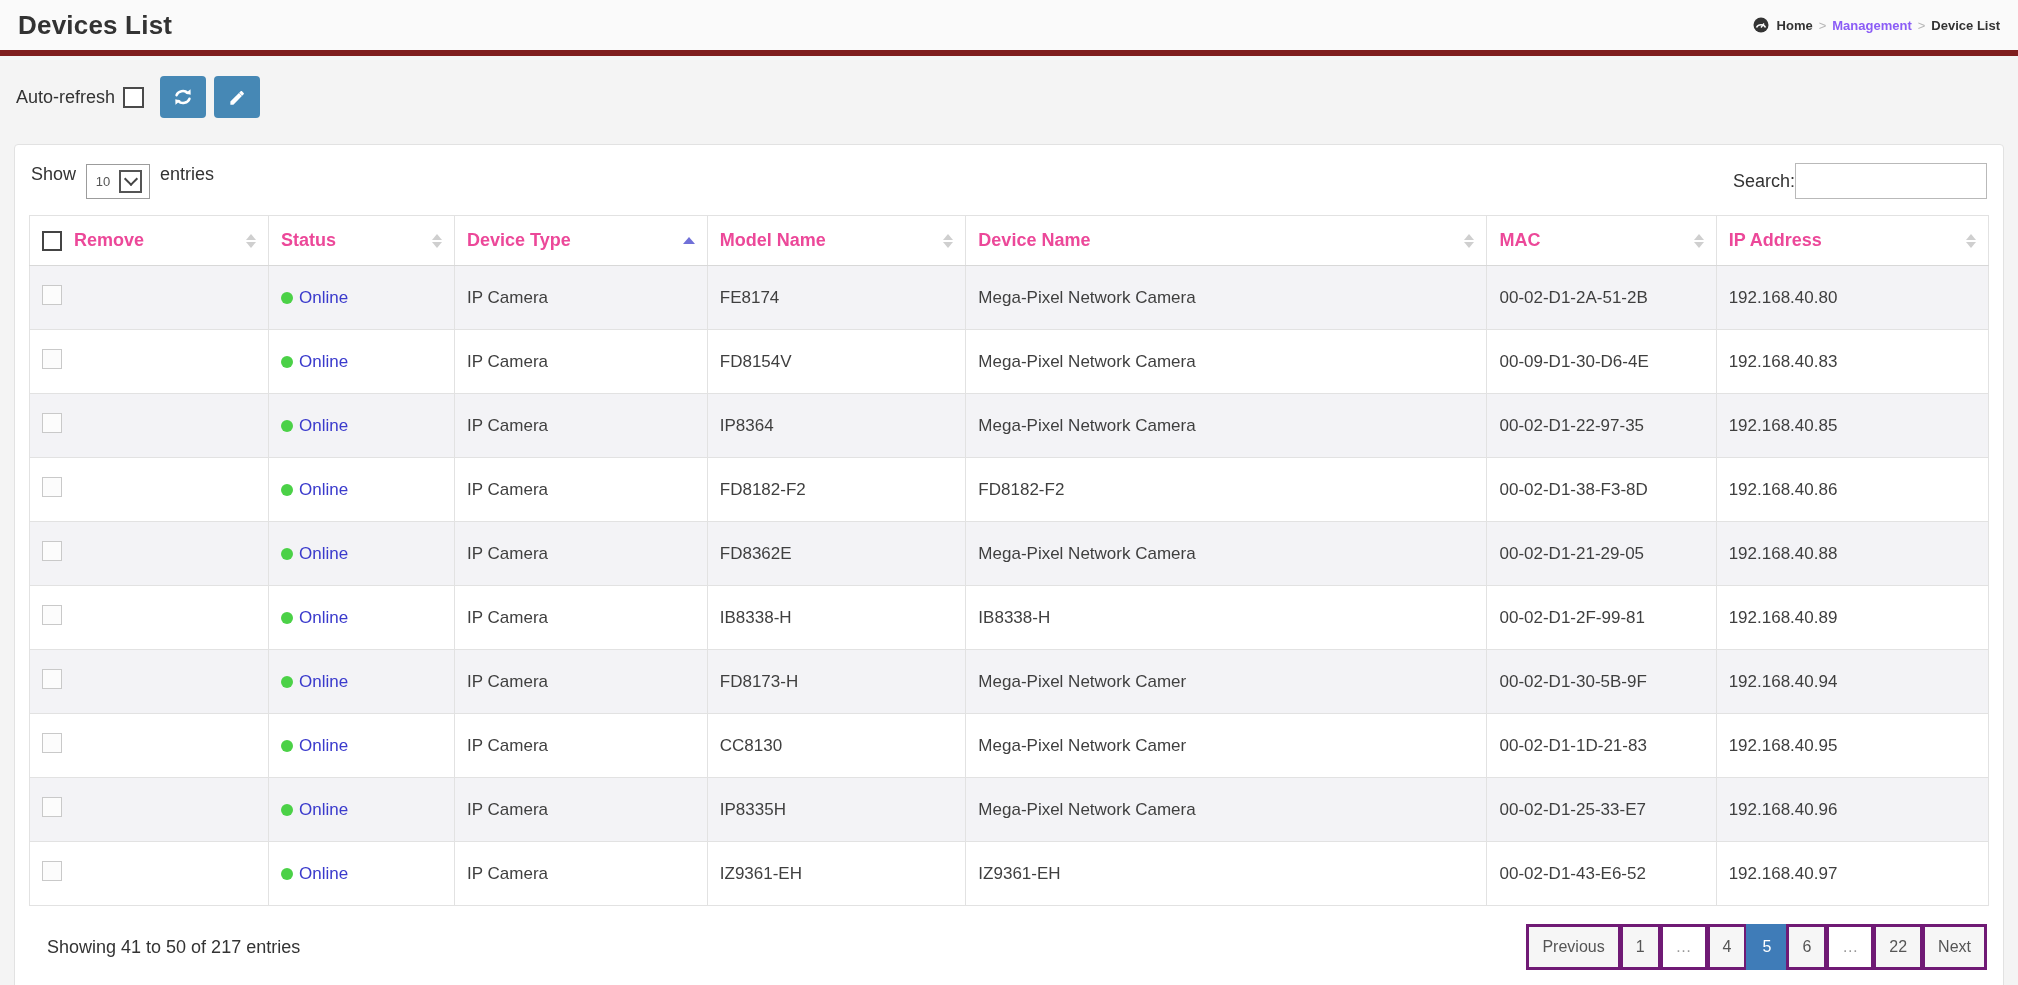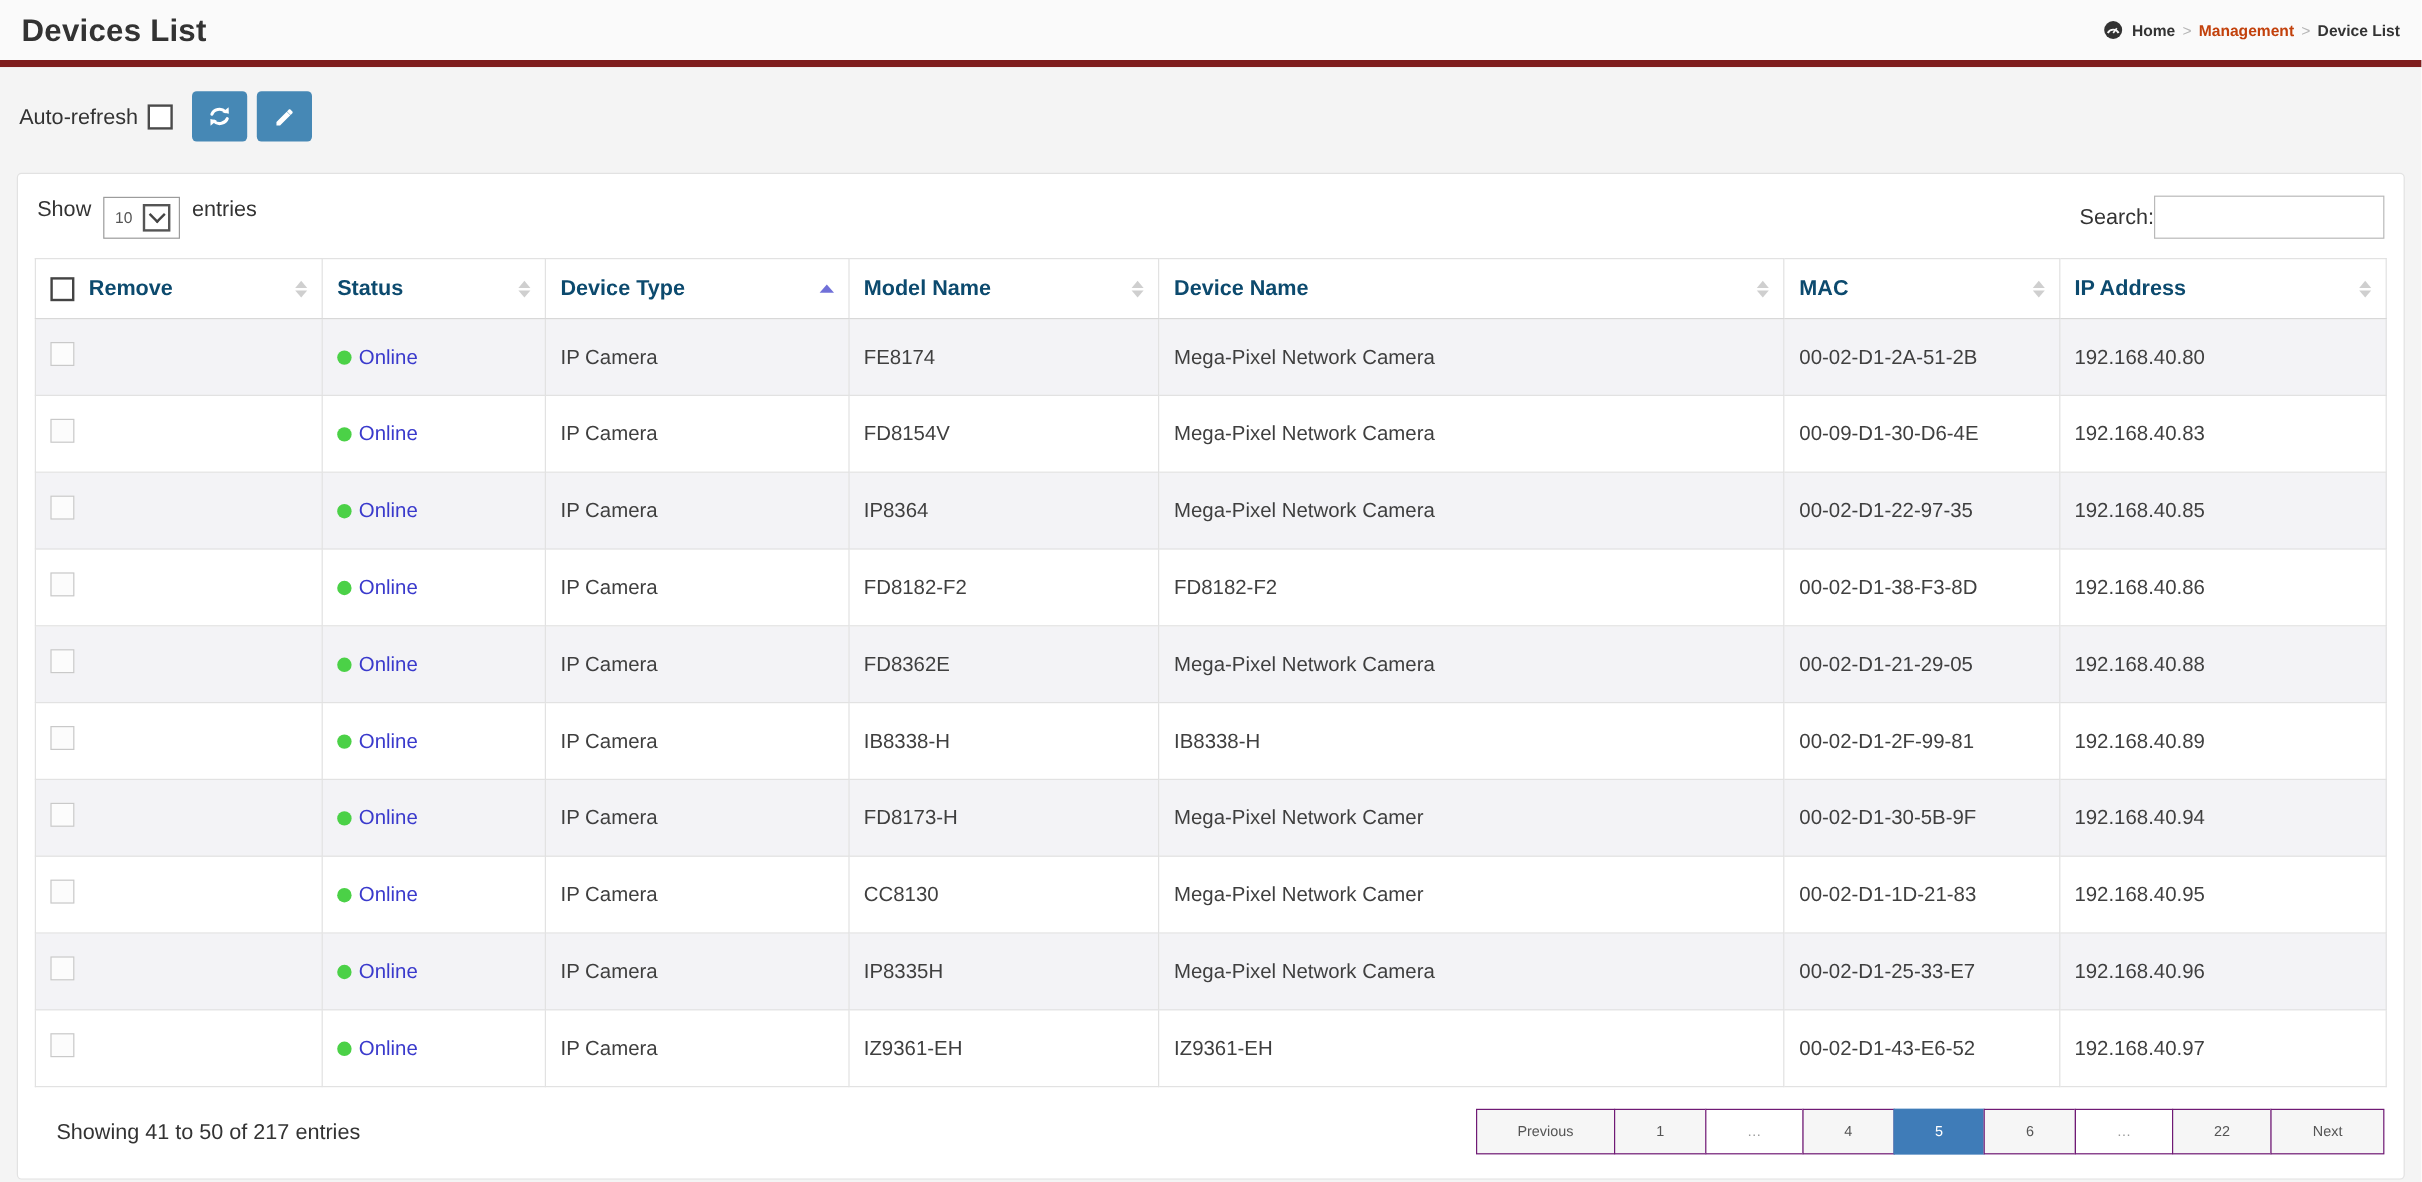--- a/index.html
+++ b/index.html
@@ -11,21 +11,21 @@
     overflow:hidden;
   }
   
   .page-header{
     height:56px;background:#fafafa;border-bottom:6px solid #7f1d1d;
     display:flex;justify-content:space-between;align-items:center;
     padding:0 18px;box-sizing:border-box;
   }
   .page-title{font-size:26px;font-weight:bold;color:#333;letter-spacing:0.2px;}
   .breadcrumb{display:flex;align-items:center;font-size:13px;font-weight:bold;color:#333;gap:6px;}
-  .breadcrumb .crumb-muted{color:#c2410c;}
+  .breadcrumb .crumb-muted{color:#8b5cf6;}
   .breadcrumb .sep{color:#b5b5b5;font-weight:normal;}
   .home-ico{display:inline-flex;margin-right:2px;vertical-align:middle;}
   
   .content{background:#f4f4f4;padding:20px 14px 26px;box-sizing:border-box;}
   
   .toolbar{display:flex;align-items:center;margin:0 0 26px 2px;}
   .auto-refresh-label{font-size:18px;color:#333;margin-right:8px;}
   .cb-big{width:21px;height:21px;border:2px solid #4a4a4a;background:#fff;display:inline-block;box-sizing:border-box;}
   .btn{
     width:46px;height:42px;background:#4688b5;border:none;border-radius:4px;
@@ -49,42 +49,42 @@
     width:23px;height:23px;border:2px solid #555;background:#fff;
     display:inline-flex;align-items:center;justify-content:center;box-sizing:border-box;
   }
   .chev{width:8px;height:8px;border-right:2.5px solid #444;border-bottom:2.5px solid #444;transform:rotate(45deg);margin-top:-4px;}
   .search-wrap{display:flex;align-items:center;font-size:18px;color:#333;}
   .search-input{width:192px;height:36px;border:1px solid #b9b9b9;background:#fff;box-sizing:border-box;font-size:16px;padding:0 8px;outline:none;}
   
   table{width:100%;border-collapse:collapse;table-layout:fixed;}
   th,td{border:1px solid #e2e2e2;box-sizing:border-box;}
   th{
-    background:#fff;text-align:right;font-size:18px;font-weight:bold;color:#0c4a6e;
+    background:#fff;text-align:right;font-size:18px;font-weight:bold;color:#ec4899;
     padding:14px 12px;border-bottom:1px solid #d8d8d8;
   }
   .th-inner{display:flex;align-items:center;justify-content:space-between;gap:6px;}
   td{font-size:17px;color:#3f3f3f;padding:19px 12px;background:#fff;}
   tr.odd td{background:#f3f3f6;}
   .cb-row{width:20px;height:20px;border:1px solid #c9c9c9;background:#fcfcfc;display:inline-block;box-sizing:border-box;}
   .cb-head{width:20px;height:20px;border:2px solid #444;background:#fff;display:inline-block;box-sizing:border-box;margin-right:12px;}
   .head-label-group{display:flex;align-items:center;}
   .sort{display:flex;flex-direction:column;align-items:center;gap:2px;flex:none;}
   .tri-up{width:0;height:0;border-left:5px solid transparent;border-right:5px solid transparent;border-bottom:6px solid #cfcfcf;}
   .tri-down{width:0;height:0;border-left:5px solid transparent;border-right:5px solid transparent;border-top:6px solid #cfcfcf;}
   .tri-up.active{border-bottom:7px solid #7070d8;border-left-width:6px;border-right-width:6px;}
   .status-dot{width:12px;height:12px;border-radius:50%;background:#4bd147;display:inline-block;margin-right:6px;vertical-align:-1px;}
   .online-link{color:#3a3acc;text-decoration:none;cursor:pointer;}
   
   .footer-row{display:flex;justify-content:space-between;align-items:center;margin:18px 2px 6px;}
   .showing-text{font-size:18px;color:#333;margin-left:16px;}
   .pagination{display:flex;}
   .page-btn{
-    border:1px solid #701a75;background:#f6f6f6;color:#555;font-size:12px;
-    padding:11px 34px;margin-left:-1px;cursor:pointer;font-family:"Liberation Sans",sans-serif;
+    border:3px solid #701a75;background:#f6f6f6;color:#555;font-size:16px;
+    padding:11px 13px;margin-left:-1px;cursor:pointer;font-family:"Liberation Sans",sans-serif;
   }
   .page-btn.ellipsis{background:#fff;color:#999;cursor:default;}
   .page-btn.active{background:#3f7cb8;border-color:#3f7cb8;color:#fff;}
 </style>
 </head>
 <body>
 
 <div class="page-header">
   <div class="page-title">Devices List</div>
   <div class="breadcrumb">

